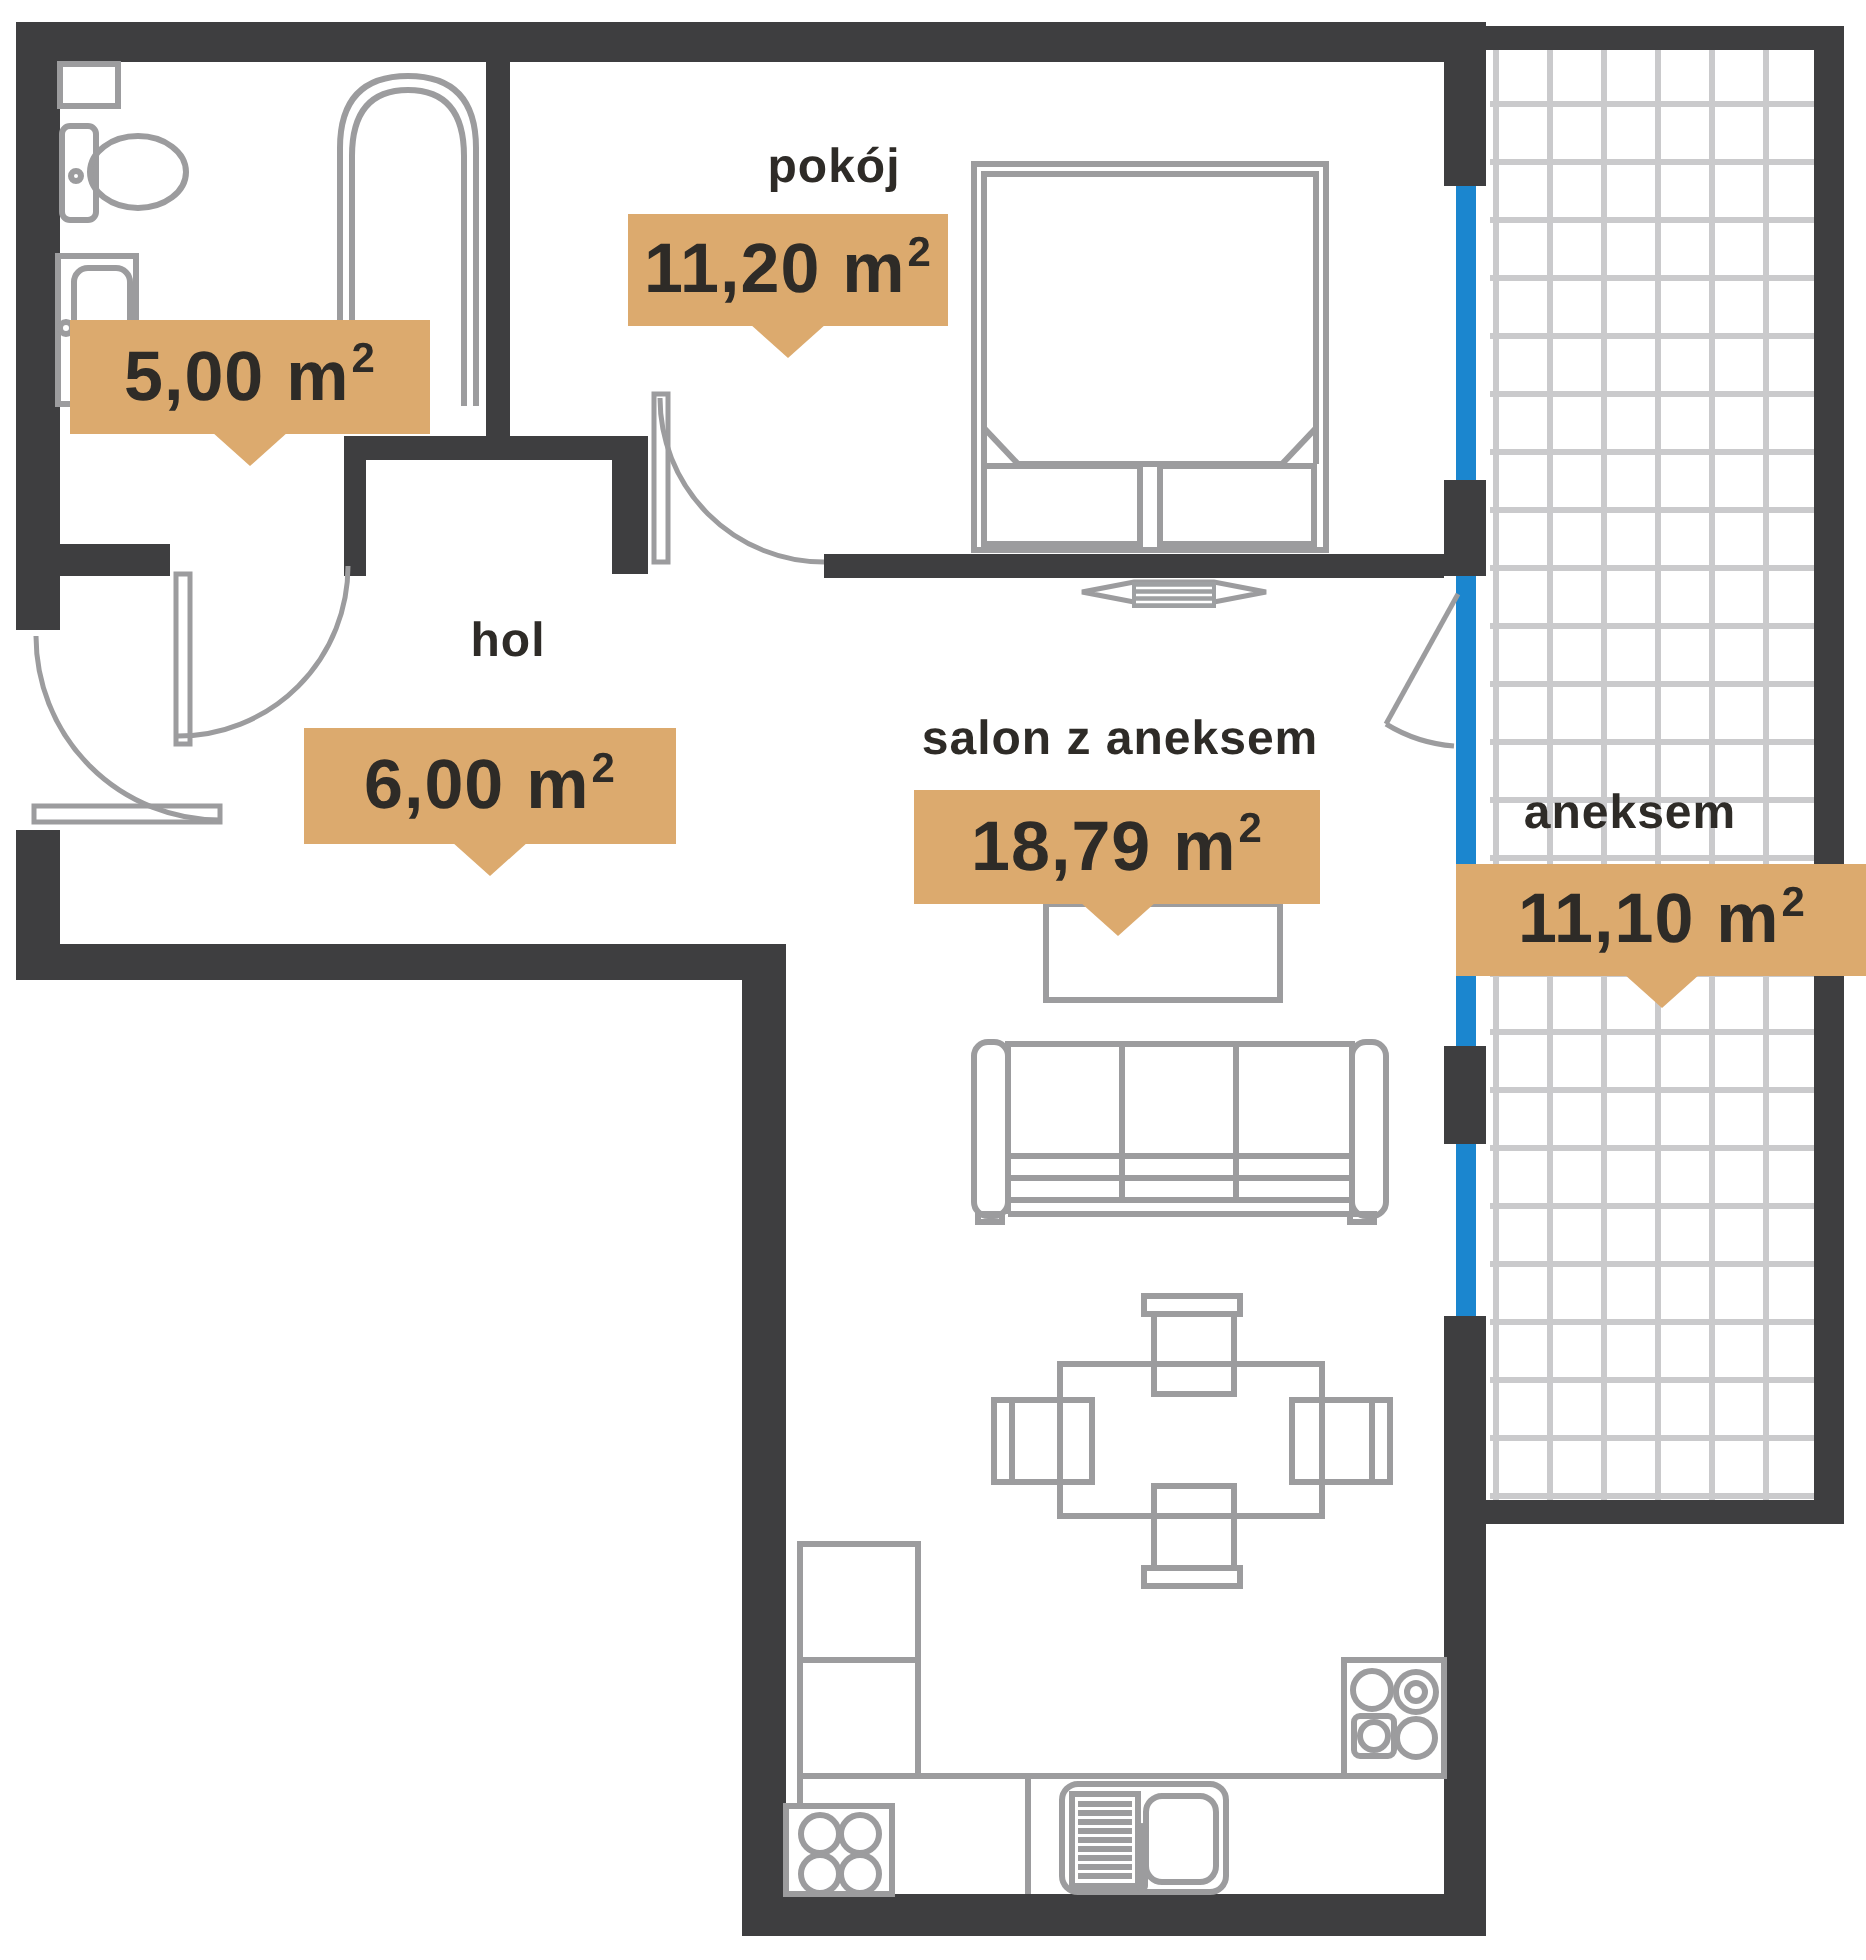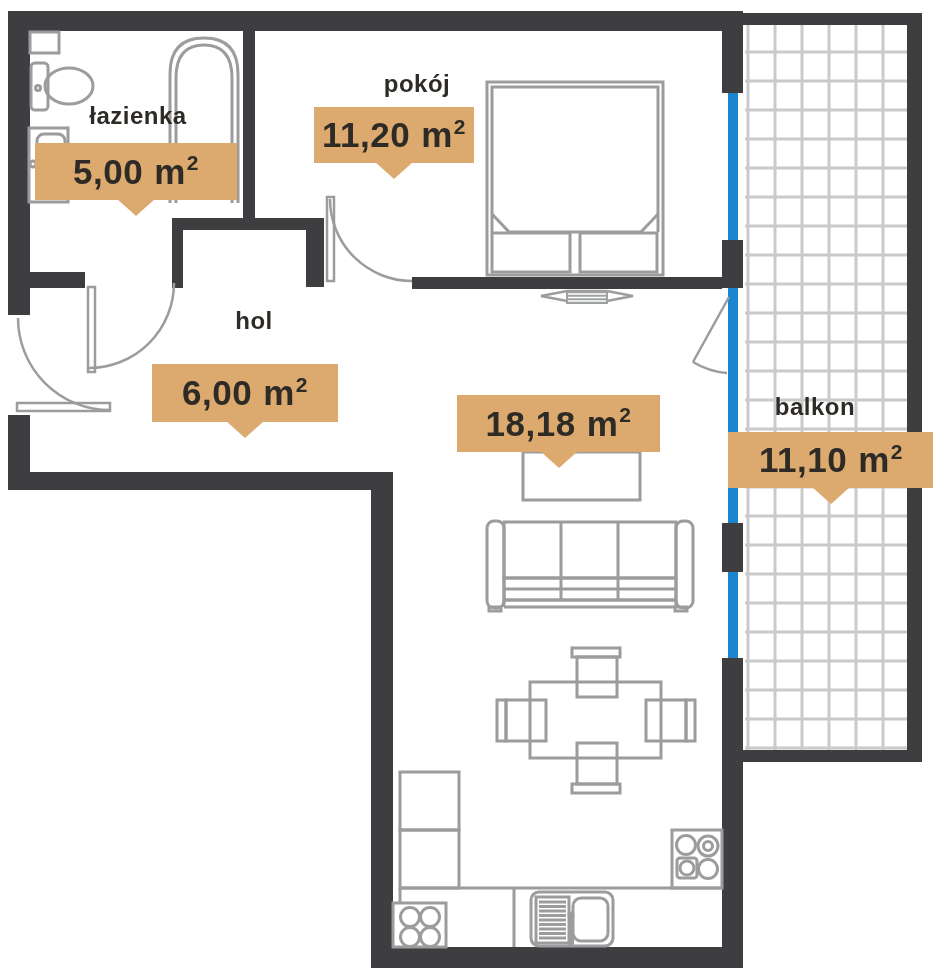--- a/index.html
+++ b/index.html
@@ -198,45 +198,45 @@
     <g stroke="#9c9c9e" stroke-width="2.5" fill="none">
       <rect x="327" y="197" width="7" height="84" fill="#ffffff"></rect>
       <path d="M330,199 A82,82 0 0 0 412,281"></path>
     </g>
     <g stroke="#9c9c9e" stroke-width="2.5" fill="none">
       <path d="M729,297 L693,362"></path>
       <path d="M693,362 A76,76 0 0 0 727,373"></path>
     </g>
   </svg>
 
-  <div class="room-name" style="left:138px;top:116px">łazienka</div>
   <div class="room-name" style="left:417px;top:84px">pokój</div>
   <div class="room-name" style="left:254px;top:321px">hol</div>
-  <div class="room-name" style="left:815px;top:407px">balkon</div>
-
-  <div class="badge" style="left:35px;top:143px;width:202px;height:57px">
+  <div class="room-name" style="left:560px;top:370px">salon z aneksem</div>
+  <div class="room-name" style="left:815px;top:407px">aneksem</div>
+
+  <div class="badge" style="left:35px;top:160px;width:180px;height:57px">
     <span>5,00</span>
       <span class="unit">m</span>
       <sup>2</sup>
     <i class="ptr"></i>
   </div>
   <div class="badge" style="left:314px;top:107px;width:160px;height:56px">
     <span>11,20</span>
       <span class="unit">m</span>
       <sup>2</sup>
     <i class="ptr"></i>
   </div>
   <div class="badge" style="left:152px;top:364px;width:186px;height:58px">
     <span>6,00</span>
       <span class="unit">m</span>
       <sup>2</sup>
     <i class="ptr"></i>
   </div>
   <div class="badge" style="left:457px;top:395px;width:203px;height:57px">
-    <span>18,18</span>
+    <span>18,79</span>
       <span class="unit">m</span>
       <sup>2</sup>
     <i class="ptr"></i>
   </div>
   <div class="badge" style="left:728px;top:432px;width:206px;height:56px">
     <span>11,10</span>
       <span class="unit">m</span>
       <sup>2</sup>
     <i class="ptr"></i>
   </div>

